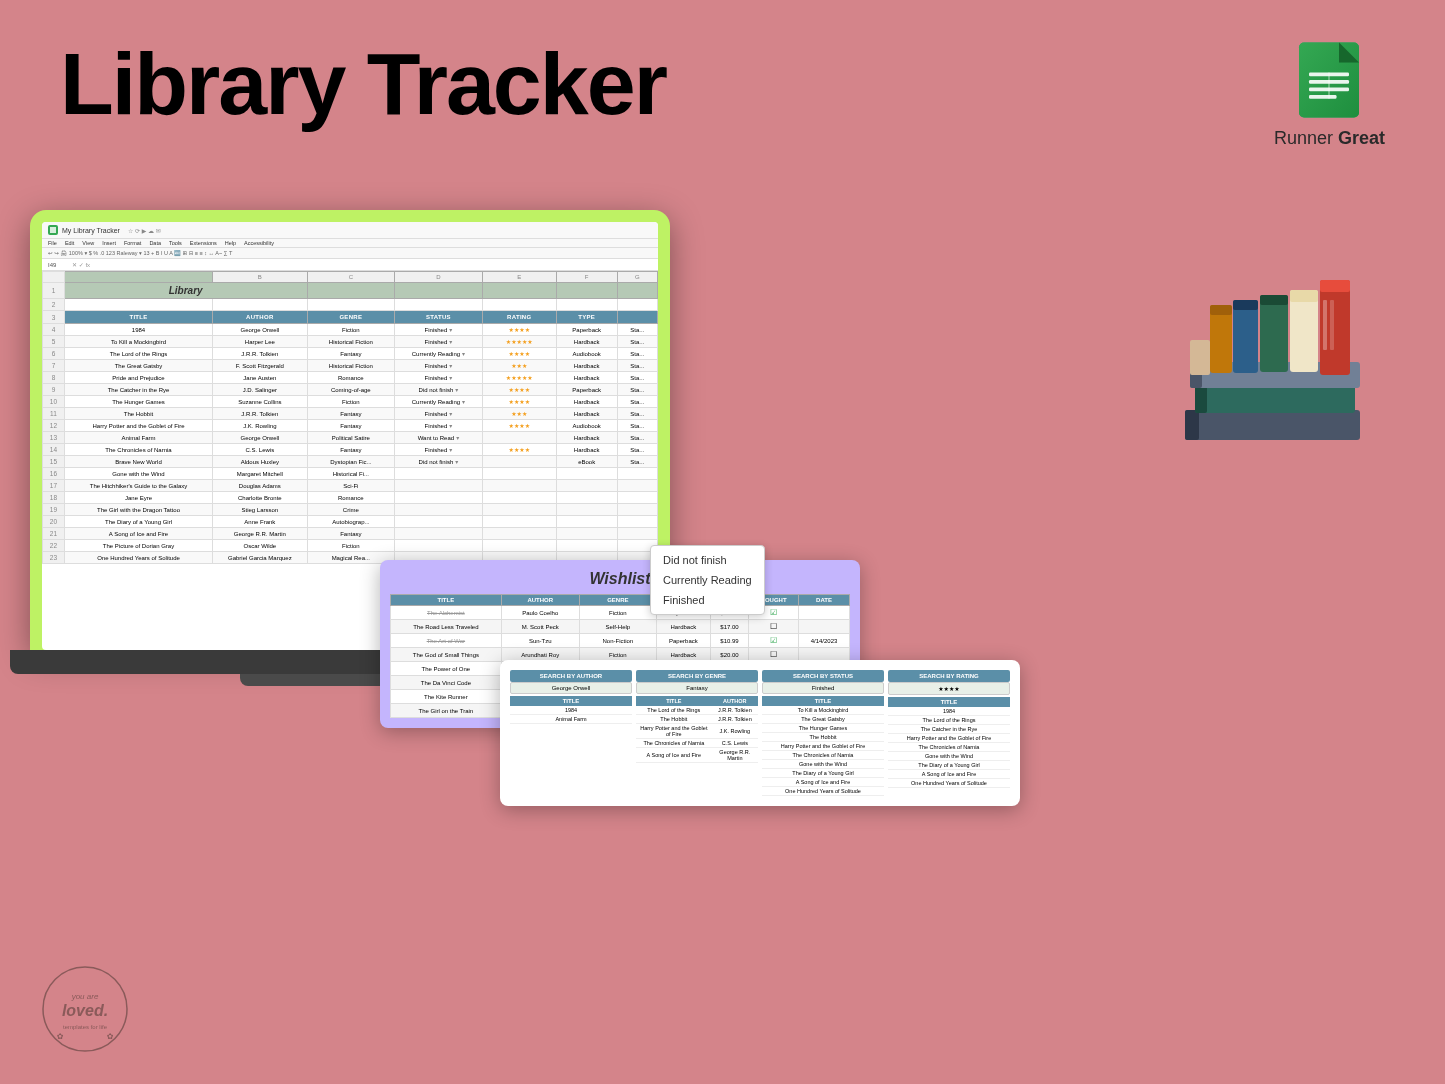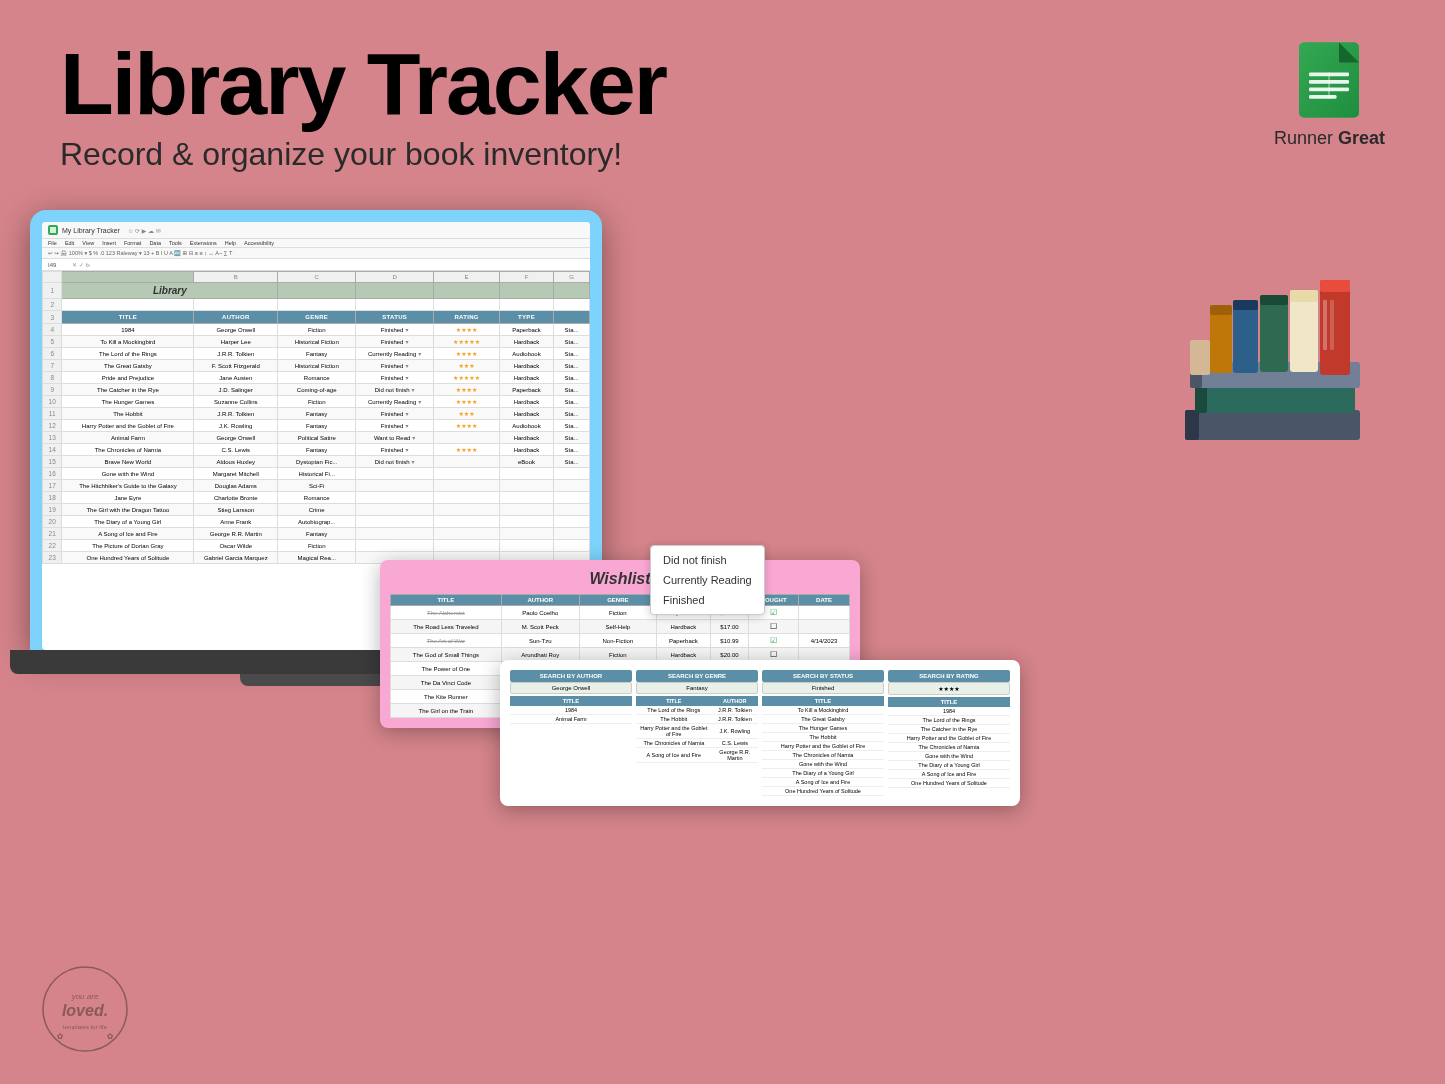--- a/index.html
+++ b/index.html
@@ -49,24 +49,24 @@
 
     
     .laptop-container {
       position: absolute;
       top: 210px;
       left: 30px;
       width: 680px;
       height: 600px;
     }
     .laptop-screen-outer {
-      background: #7dd3fc;
+      background: #bef264;
       border-radius: 16px 16px 0 0;
       padding: 12px 12px 0 12px;
-      width: 572px;
+      width: 640px;
       height: 440px;
       box-shadow: 0 8px 32px rgba(0,0,0,0.4);
     }
     .laptop-screen-inner {
       background: white;
       width: 100%;
       height: 100%;
       overflow: hidden;
       border-radius: 4px;
     }
@@ -128,21 +128,21 @@
       width: 220px;
       height: 280px;
     }
 
     
     .wishlist-card {
       position: absolute;
       top: 560px;
       left: 380px;
       width: 480px;
-      background: #f9a8d4;
+      background: #c4b5fd;
       border-radius: 8px;
       box-shadow: 0 4px 20px rgba(0,0,0,0.3);
       padding: 10px;
       font-size: 7px;
     }
     .wishlist-title {
       font-size: 16px;
       font-style: italic;
       font-weight: bold;
       text-align: center;
@@ -279,21 +279,20 @@
     .books-svg {
       width: 220px;
       height: 280px;
     }
   </style>
 </head>
 <body>
 
 <div class="header-area">
   <div class="main-title">Library Tracker</div>
-  <div class="subtitle">Record &amp; organize your book inventory!</div>
 </div>
 
 <div class="gs-logo">
   <svg class="gs-icon" viewBox="0 0 64 64" xmlns="http://www.w3.org/2000/svg">
     <rect x="8" y="2" width="48" height="60" rx="4" fill="#23a566"></rect>
     <rect x="8" y="2" width="48" height="60" rx="4" fill="url(#gsgrad)"></rect>
     <defs>
       <linearGradient id="gsgrad" x1="0" y1="0" x2="1" y2="1">
         <stop offset="0%" stop-color="#34a853"></stop>
         <stop offset="100%" stop-color="#1e8e3e"></stop>

